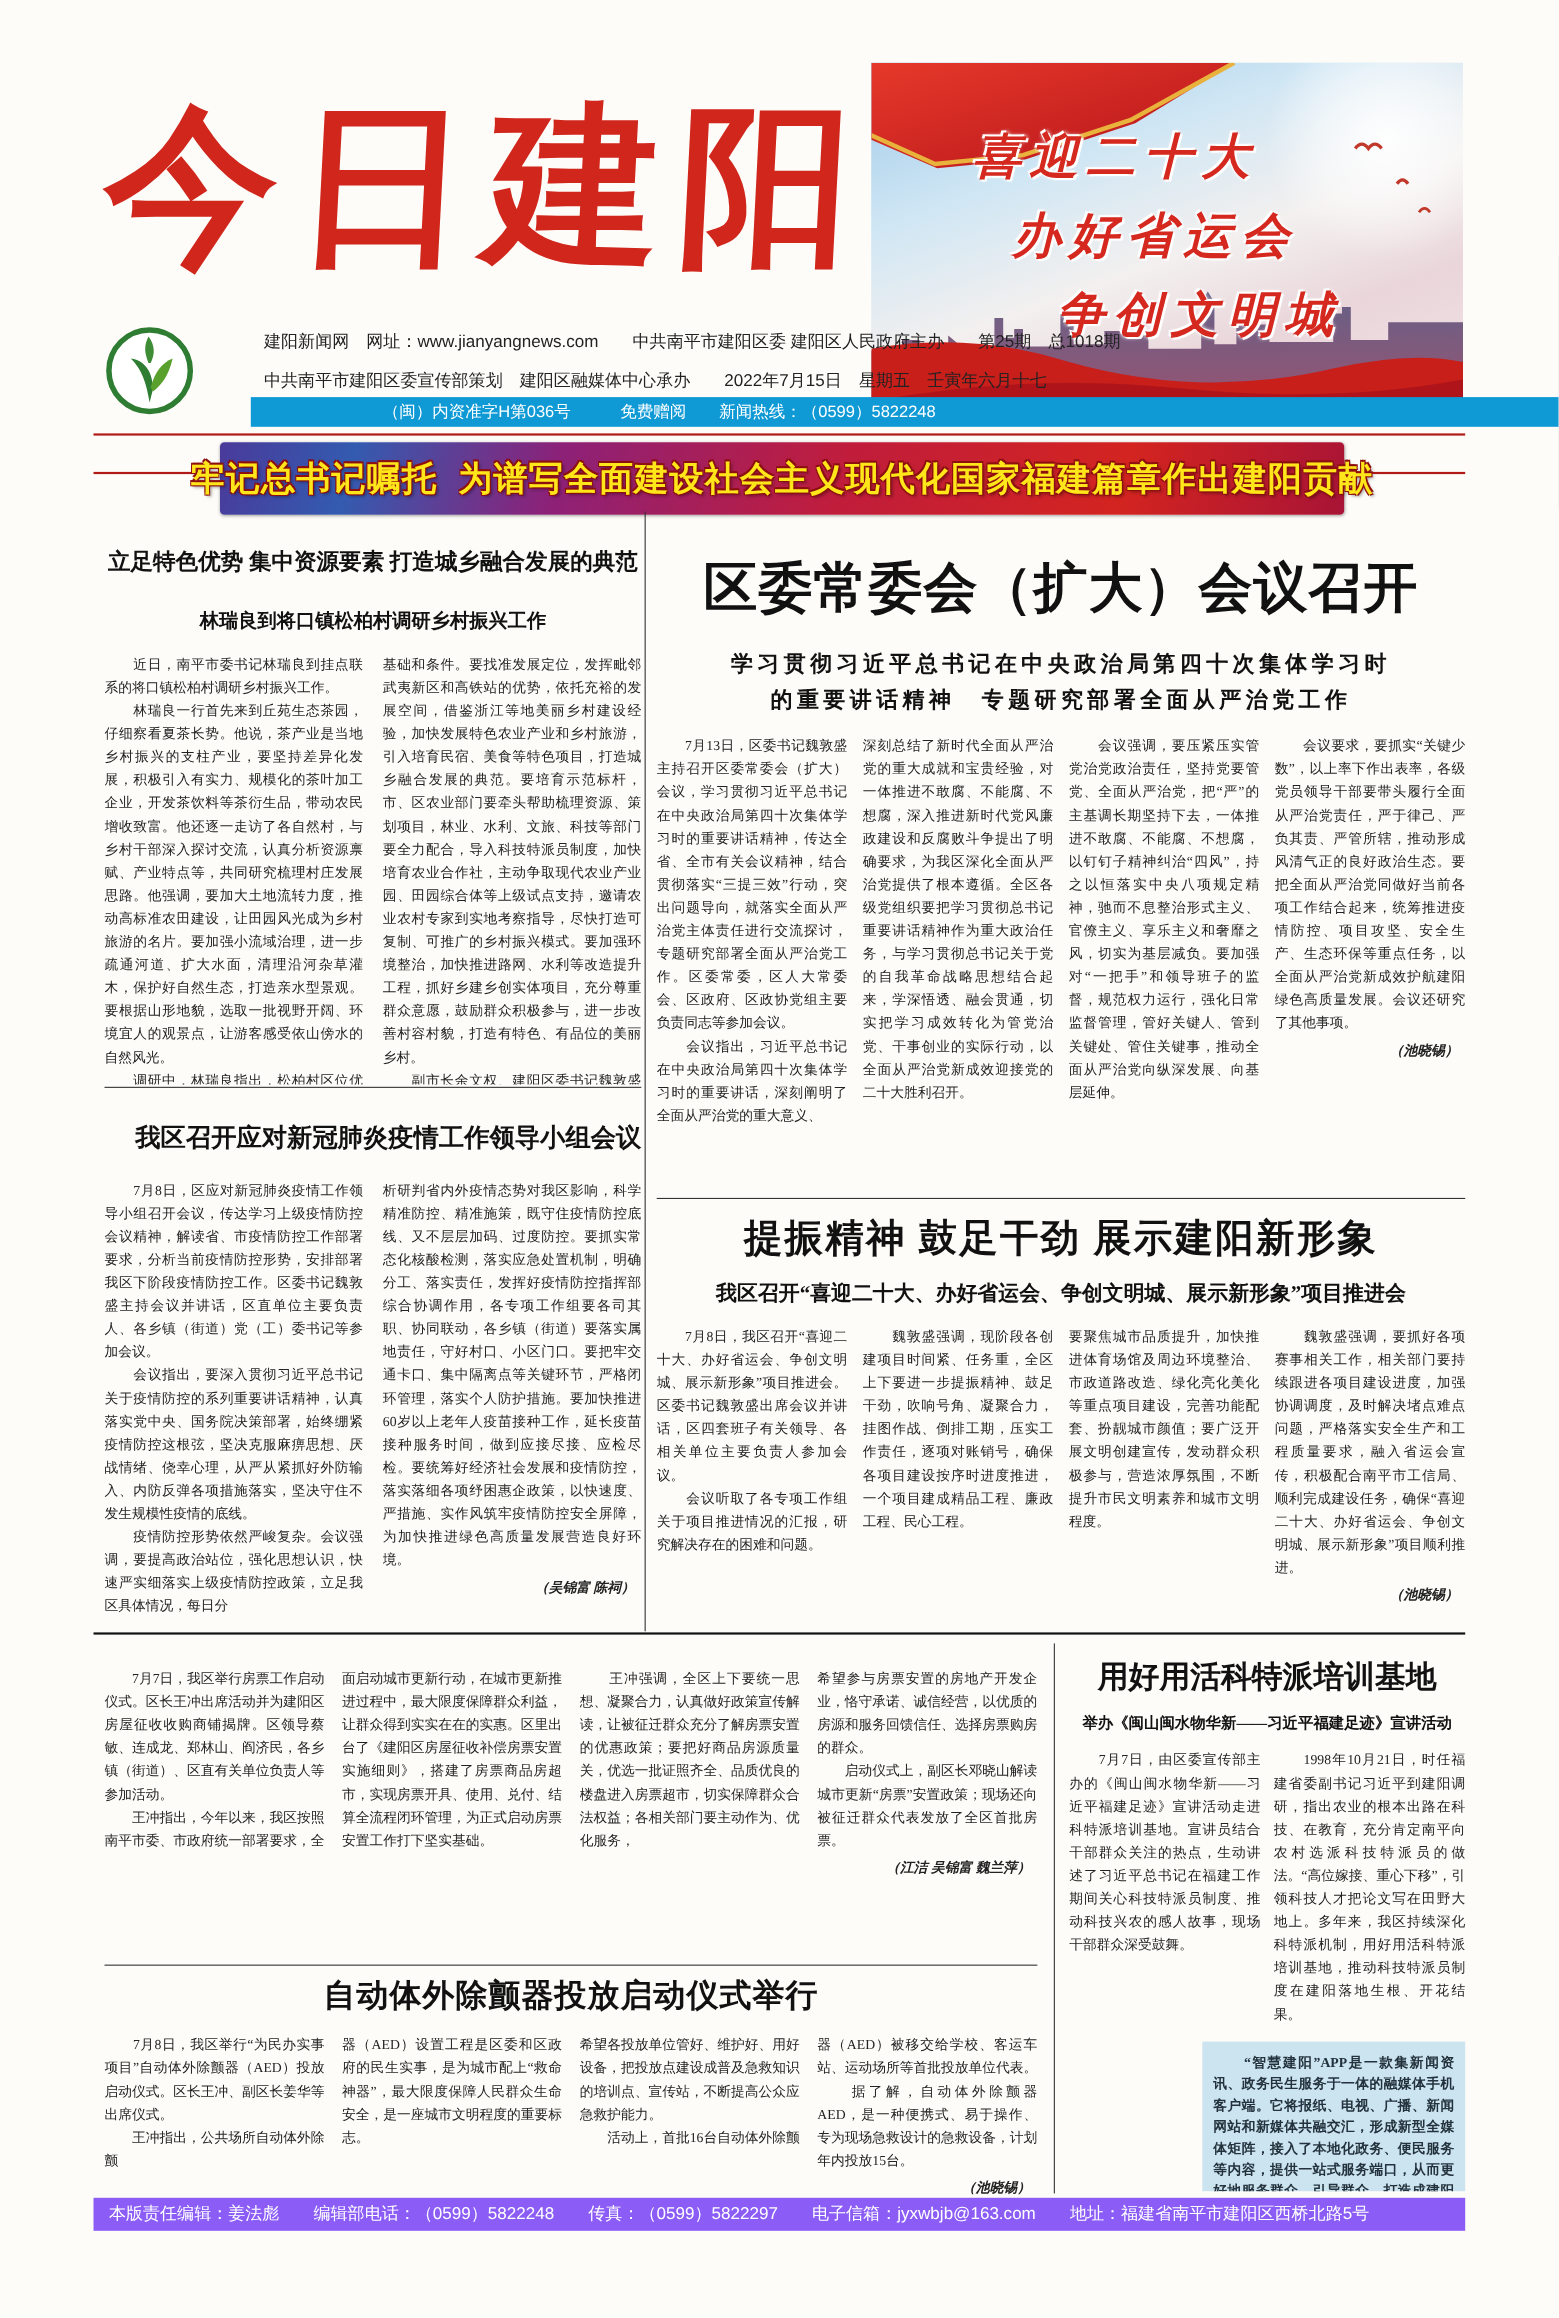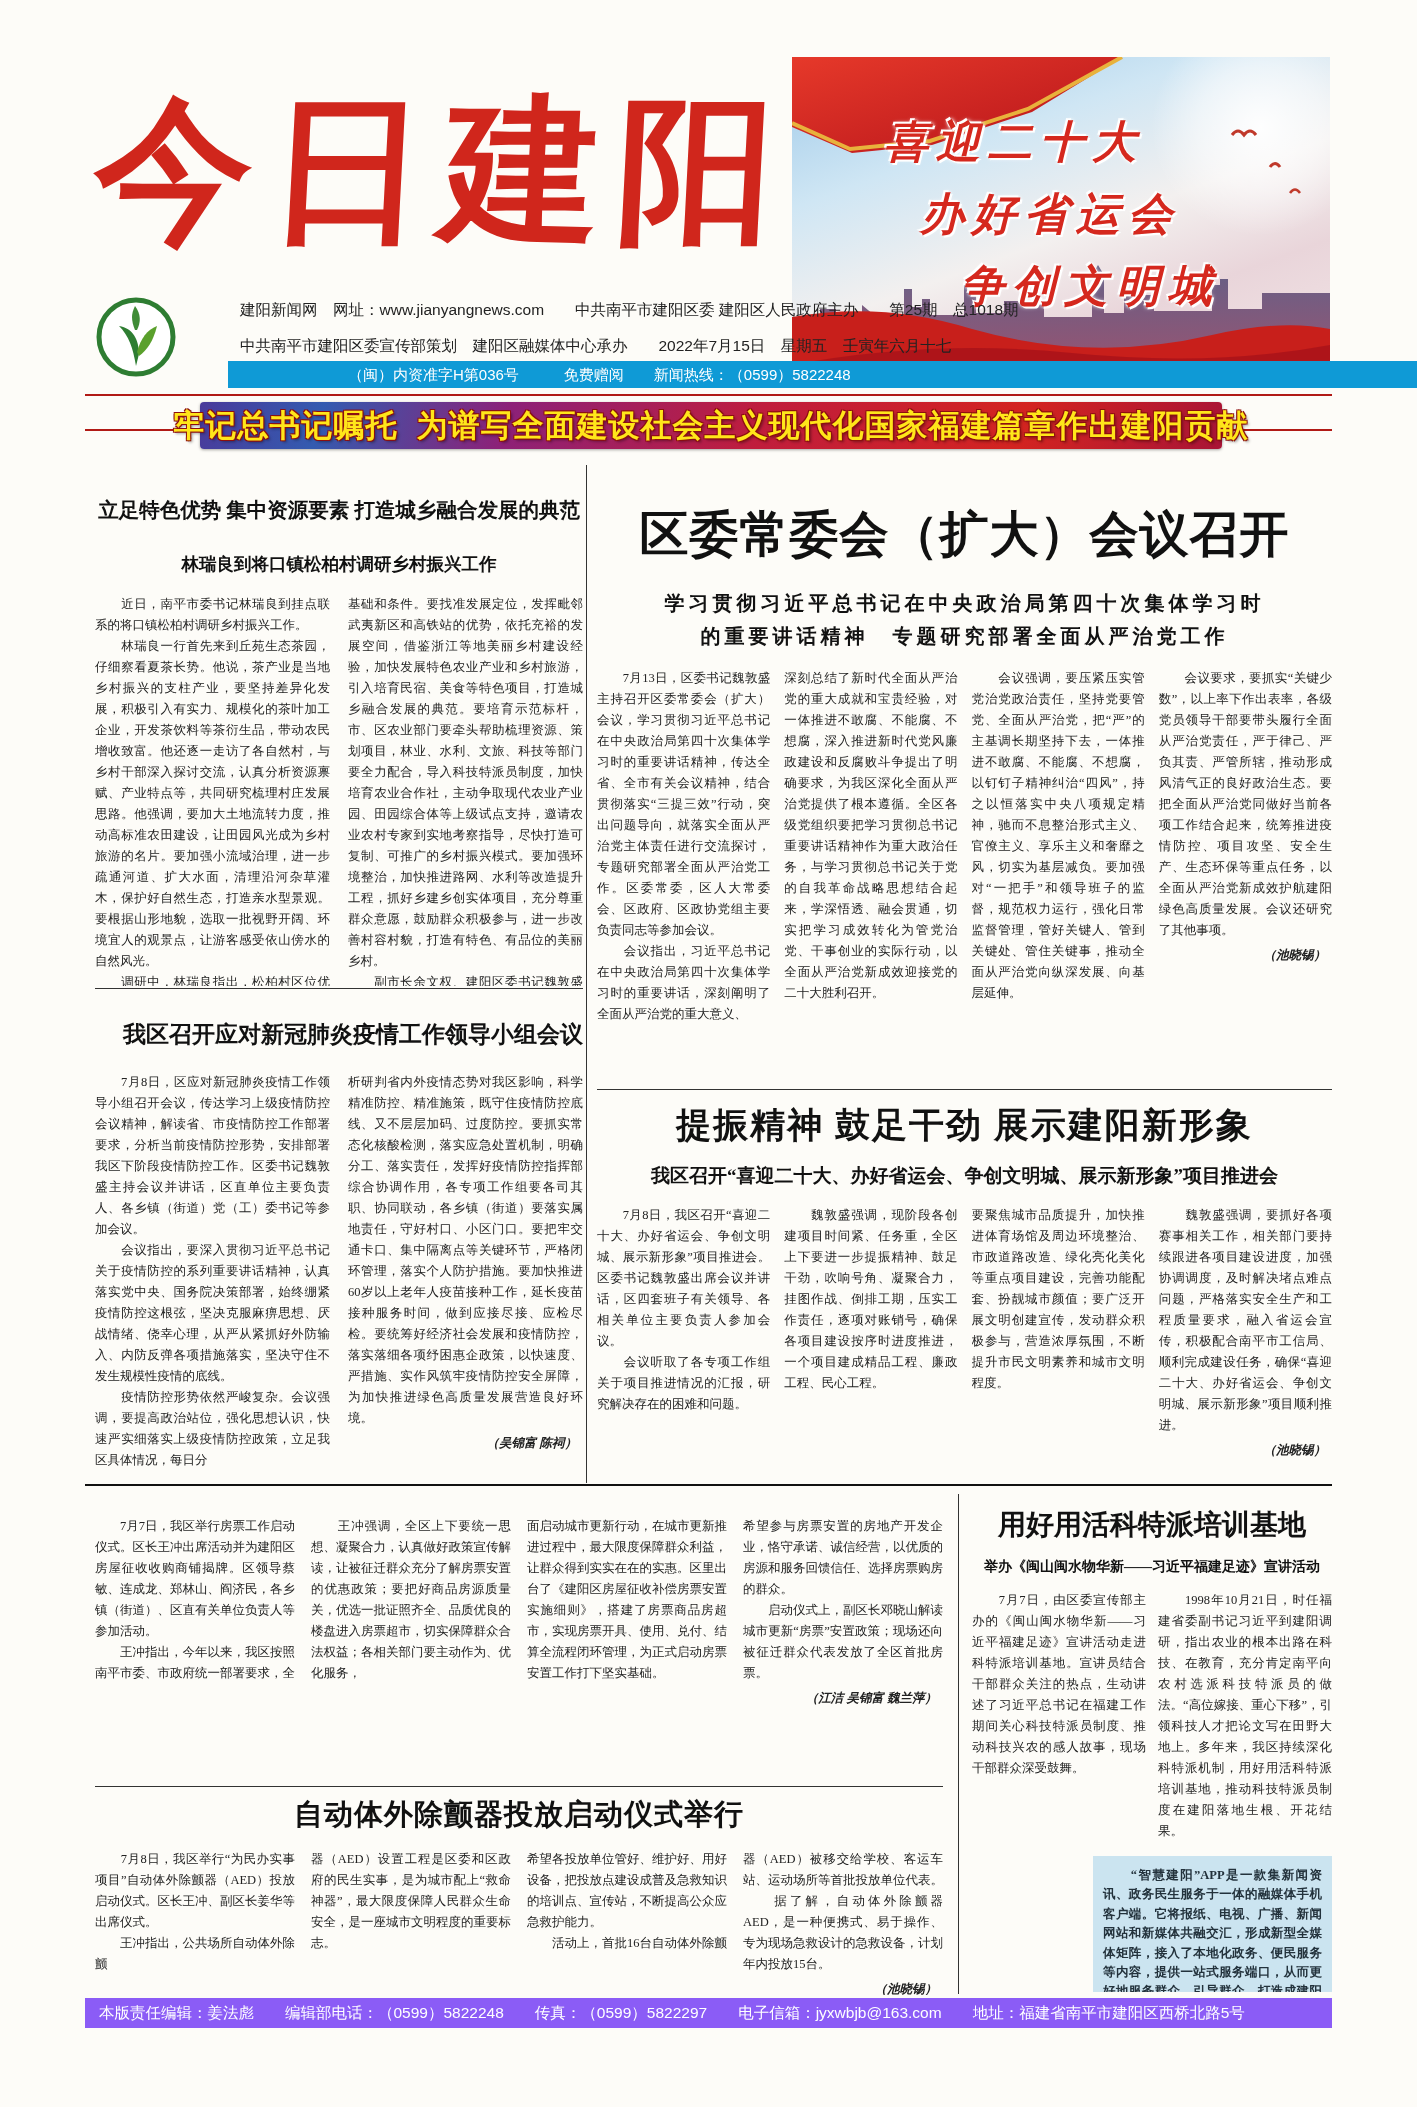--- a/index.html
+++ b/index.html
@@ -26,21 +26,21 @@
   .info1{position:absolute;left:240px;top:300px;width:1000px;font-family:"Liberation Sans",sans-serif;
          font-size:15.5px;color:#222;white-space:pre;}
   .info2{position:absolute;left:240px;top:336px;width:1000px;font-family:"Liberation Sans",sans-serif;
          font-size:15.5px;color:#222;white-space:pre;}
   .licbar{position:absolute;left:228px;top:361px;width:1276px;height:27px;background:#0f9ad6;
           color:#fff;font-family:"Liberation Sans",sans-serif;font-size:15px;line-height:27px;
           padding-left:120px;box-sizing:border-box;white-space:pre;}
   .redrule{position:absolute;left:85px;top:394px;width:1247px;height:2px;background:#b11a16;}
   .redrule2{position:absolute;left:85px;top:429px;width:1247px;height:2px;background:#b11a16;}
   
-  .slogan{position:absolute;left:200px;top:402px;width:1022px;height:47px;border-radius:4px;
+  .slogan{position:absolute;left:200px;top:402px;width:1022px;height:66px;border-radius:4px;
           background:linear-gradient(105deg,#4a3a9a 0%,#335bb0 12%,#8c2178 30%,#c01d3c 55%,#d32420 80%,#a81436 100%);
           display:flex;align-items:center;justify-content:center;box-shadow:0 1px 3px rgba(0,0,0,.35);}
   .slogan .t{font-family:"Liberation Sans",sans-serif;font-weight:900;font-size:31px;color:#ffe61a;
           white-space:pre;letter-spacing:1px;text-shadow:1px 1px 0 #8d0f0f,-1px 1px 0 #8d0f0f,1px -1px 0 #8d0f0f,-1px -1px 0 #8d0f0f,2px 2px 3px rgba(0,0,0,.4);}
   
   .vrule{position:absolute;width:1px;background:#333;}
   .hrule{position:absolute;height:1px;background:#333;}
   .hrule2{position:absolute;height:2px;background:#111;}
   
   .headline{font-weight:900;text-align:center;color:#111;white-space:nowrap;}
@@ -228,24 +228,24 @@
   <div class="hrule2" style="left:85px;top:1484px;width:1247px;"></div>
   <div class="vrule" style="left:958px;top:1494px;height:500px;"></div>
 
   <div class="artFp">
     <div class="cols">
       <div class="bcol">
           <span class="coltext">　　7月7日，我区举行房票工作启动仪式。区长王冲出席活动并为建阳区房屋征收收购商铺揭牌。区领导蔡敏、连成龙、郑林山、阎济民，各乡镇（街道）、区直有关单位负责人等参加活动。
 　　王冲指出，今年以来，我区按照南平市委、市政府统一部署要求，全</span>
         </div>
       <div class="bcol">
+          <span class="coltext">面启动城市更新行动，在城市更新推进过程中，最大限度保障群众利益，让群众得到实实在在的实惠。区里出台了《建阳区房屋征收补偿房票安置实施细则》，搭建了房票商品房超市，实现房票开具、使用、兑付、结算全流程闭环管理，为正式启动房票安置工作打下坚实基础。</span>
+        </div>
+      <div class="bcol">
           <span class="coltext">　　王冲强调，全区上下要统一思想、凝聚合力，认真做好政策宣传解读，让被征迁群众充分了解房票安置的优惠政策；要把好商品房源质量关，优选一批证照齐全、品质优良的楼盘进入房票超市，切实保障群众合法权益；各相关部门要主动作为、优化服务，</span>
-        </div>
-      <div class="bcol">
-          <span class="coltext">面启动城市更新行动，在城市更新推进过程中，最大限度保障群众利益，让群众得到实实在在的实惠。区里出台了《建阳区房屋征收补偿房票安置实施细则》，搭建了房票商品房超市，实现房票开具、使用、兑付、结算全流程闭环管理，为正式启动房票安置工作打下坚实基础。</span>
         </div>
       <div class="bcol">
         <span class="coltext">希望参与房票安置的房地产开发企业，恪守承诺、诚信经营，以优质的房源和服务回馈信任、选择房票购房的群众。
 　　启动仪式上，副区长邓晓山解读城市更新“房票”安置政策；现场还向被征迁群众代表发放了全区首批房票。</span>
         <span class="byline">（江洁 吴锦富 魏兰萍）</span>
       </div>
     </div>
   </div>
 
   <div class="hrule" style="left:95px;top:1786px;width:848px;"></div>

